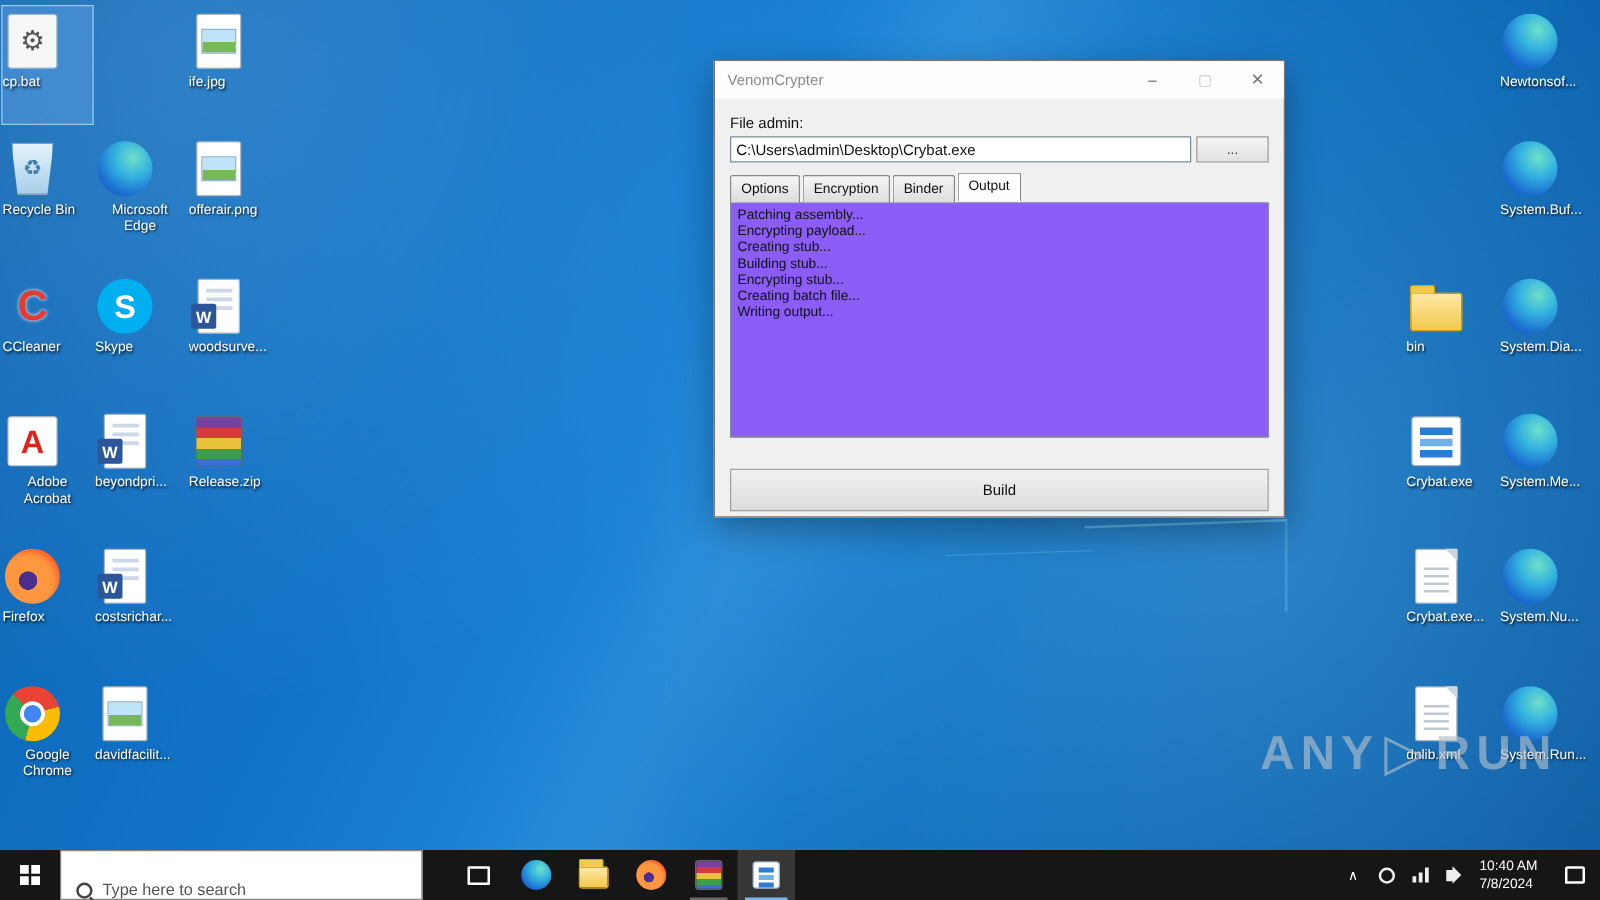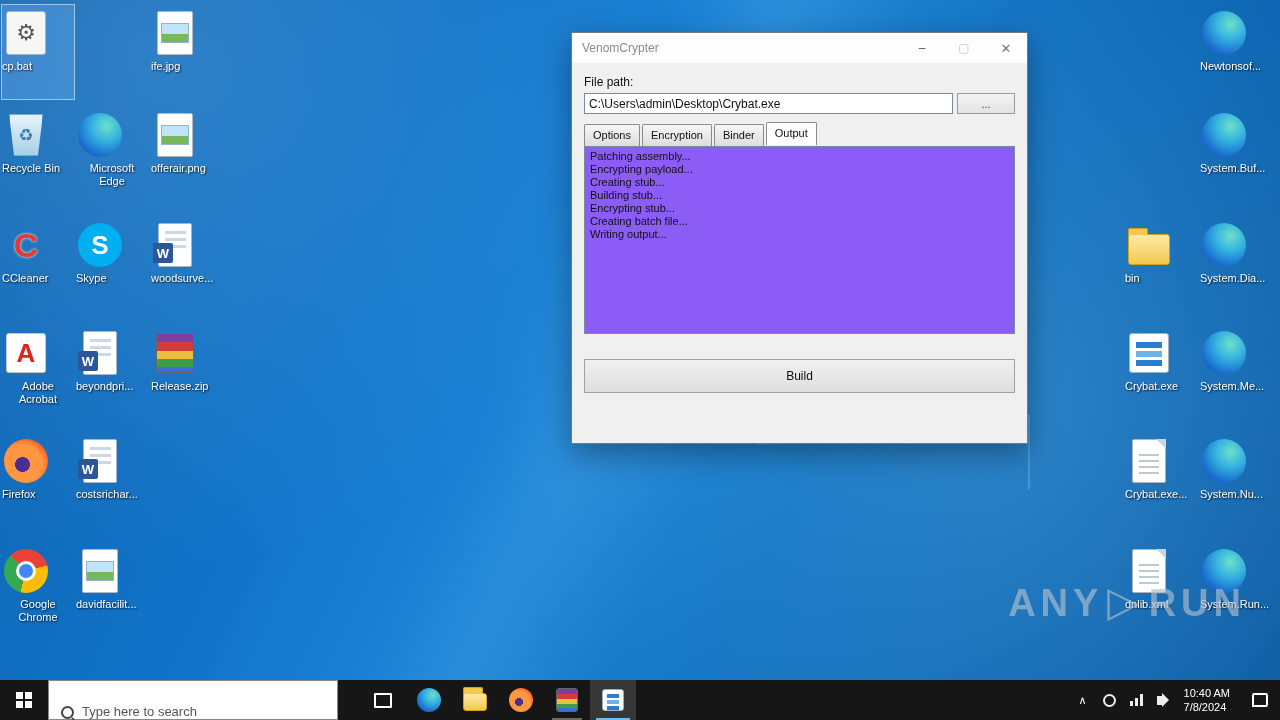--- a/index.html
+++ b/index.html
@@ -99,21 +99,21 @@
   .ic-app.small{ width:22px; height:22px; }
   .ic-app.small::after{ left:4px; right:4px; top:4px; height:4px; box-shadow:0 6px 0 #6db3e8, 0 12px 0 #2b7cd3; }
 
   .ic-doc{ width:34px; height:44px; background:#fff; border:1px solid #aab4be; border-radius:2px; position:relative; }
   .ic-doc::before{ content:""; position:absolute; top:-1px; right:-1px;
     border-style:solid; border-width:0 10px 10px 0; border-color:#cdd6de #cdd6de transparent transparent; }
   .ic-doc::after{ content:""; position:absolute; left:6px; top:14px; width:20px; height:2px;
     background:#c0c8d0; box-shadow:0 6px 0 #c0c8d0, 0 12px 0 #c0c8d0, 0 18px 0 #c0c8d0; }
 
   
-  .win{ position:absolute; left:571px; top:32px; width:457px; height:412px;
+  .win{ position:absolute; left:571px; top:48px; width:457px; height:366px;
     background:#f0f0f0; border:1px solid #777; box-shadow:0 10px 28px rgba(0,0,0,0.35); }
   .titlebar{ height:30px; background:#fdfdfd; display:flex; align-items:center; }
   .title{ margin-left:10px; font-size:12px; color:#8b8b8b; flex:1; }
   .winbtns{ display:flex; height:100%; }
   .wbtn{ width:42px; height:100%; display:flex; align-items:center; justify-content:center;
     font-size:12px; color:#555; cursor:default; }
   .wbtn.max{ color:#c9c9c9; }
   .wbtn.close{ color:#777; font-size:13px; }
   .client{ padding:12px 12px 0 12px; }
   .fp-label{ font-size:12px; color:#111; margin-bottom:4px; }
@@ -343,21 +343,21 @@
   <div class="win">
     <div class="titlebar">
       <span class="title">VenomCrypter</span>
       <div class="winbtns">
         <span class="wbtn min">–</span>
         <span class="wbtn max">▢</span>
         <span class="wbtn close">✕</span>
       </div>
     </div>
     <div class="client">
-      <div class="fp-label">File path:</div>
+      <div class="fp-label">File admin:</div>
       <div class="fp-row">
         <input class="fp-input" value="C:\Users\admin\Desktop\Crybat.exe" style="">
         <button class="browse">...</button>
       </div>
       <div class="tabs">
         <div class="tab">Options</div>
         <div class="tab">Encryption</div>
         <div class="tab">Binder</div>
         <div class="tab selected">Output</div>
       </div>

